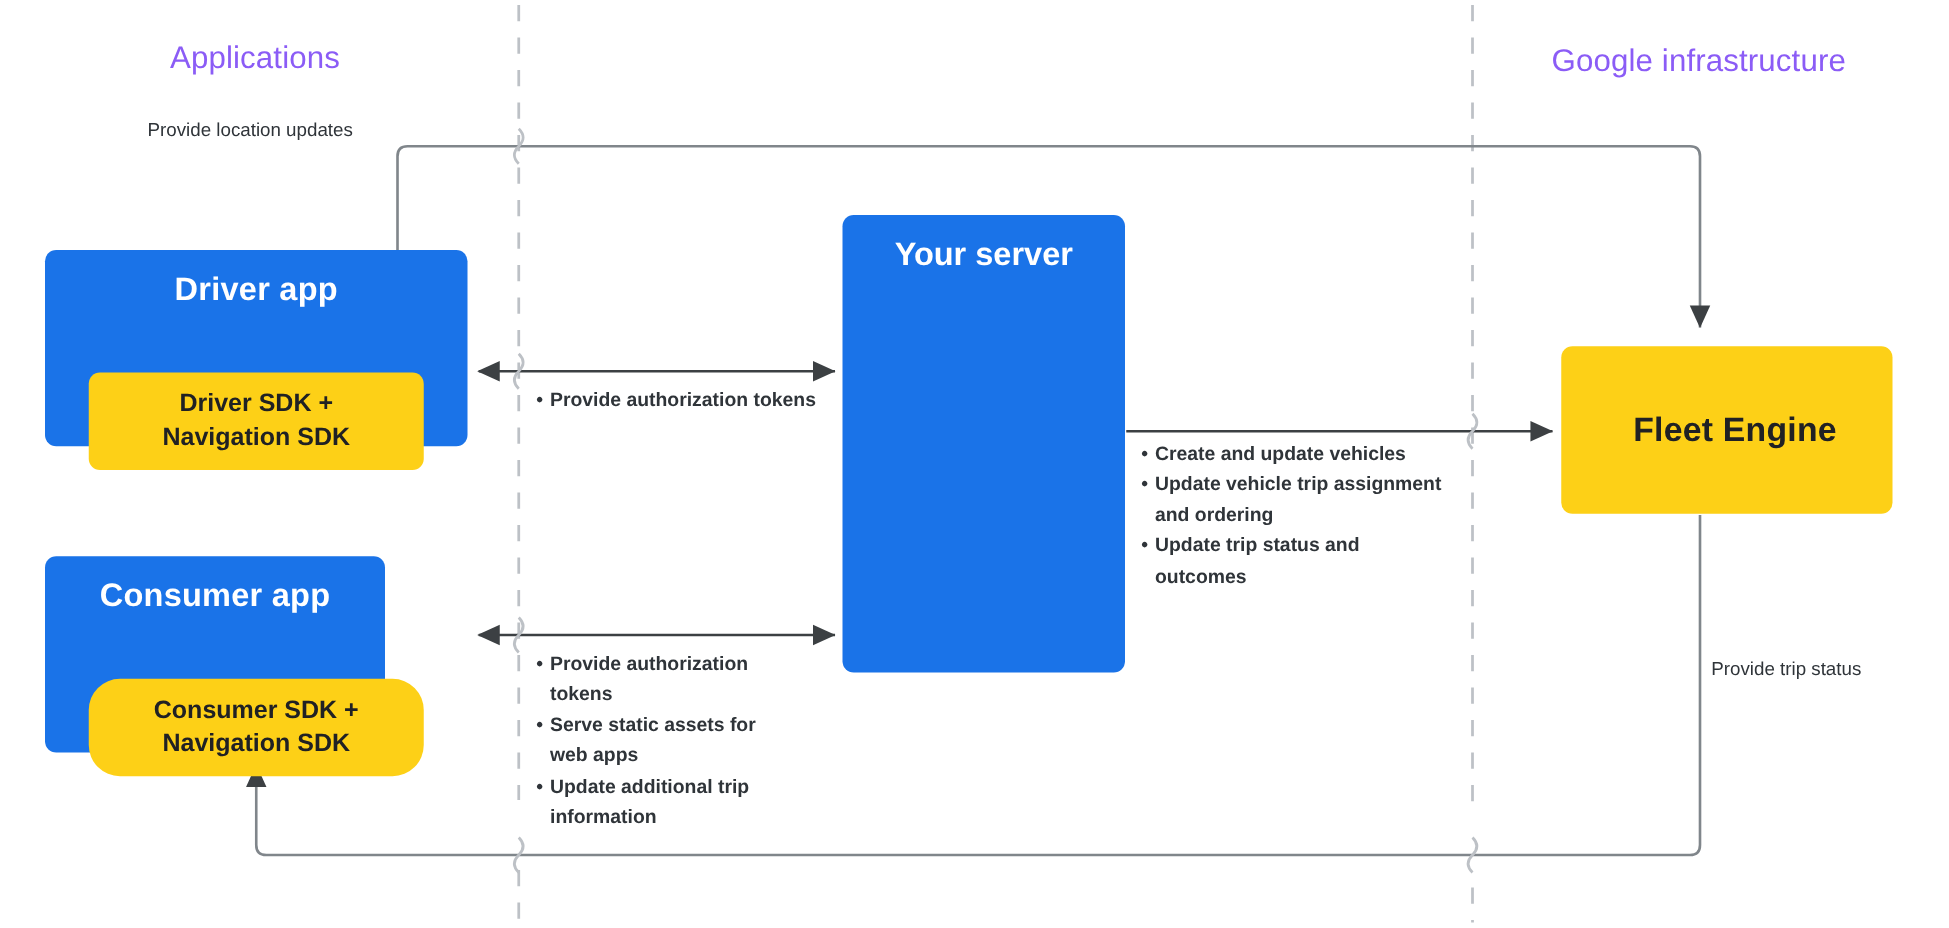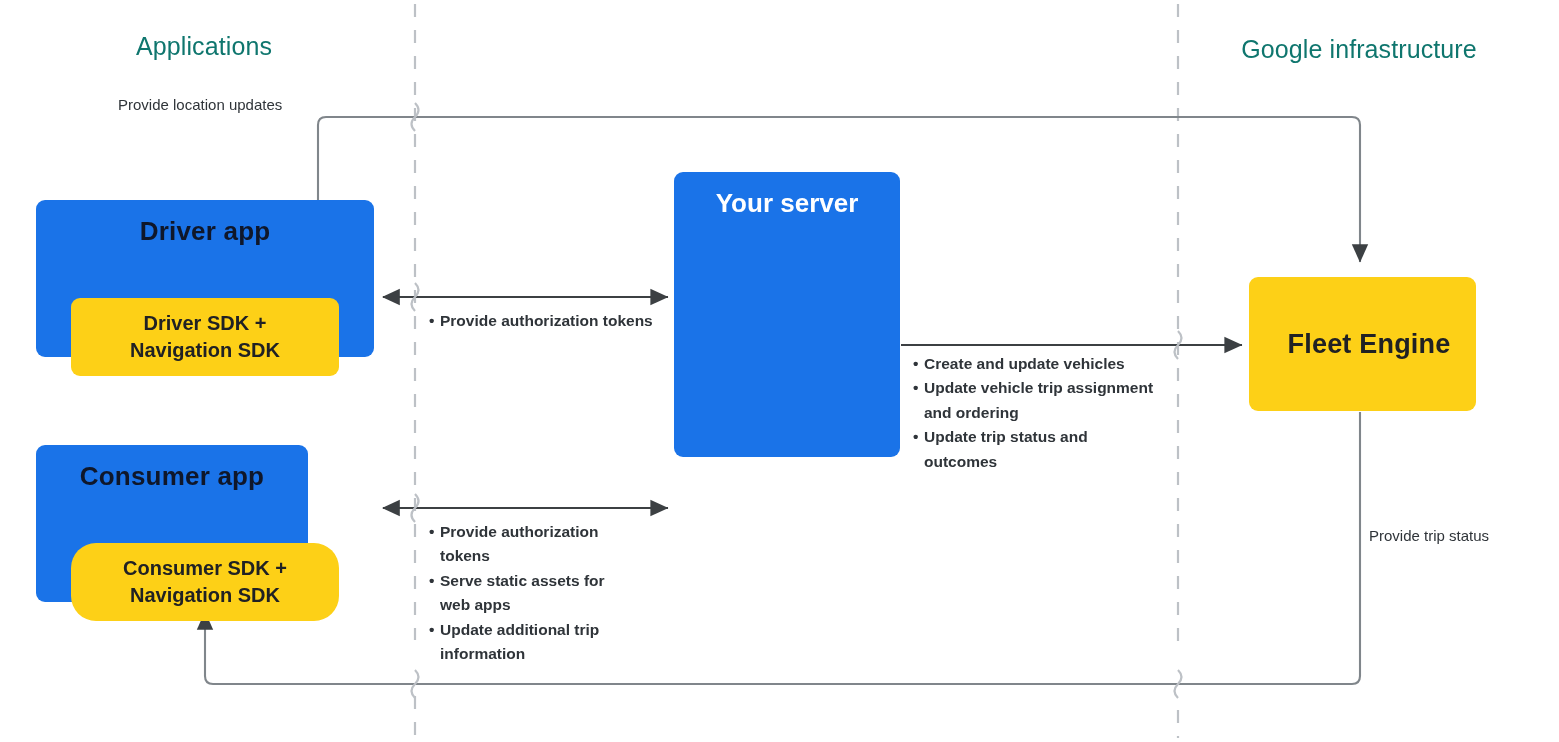--- a/index.html
+++ b/index.html
@@ -21,39 +21,39 @@
     width: 1559px;
     height: 742px;
     pointer-events: none;
   }
 
   
   .col-head {
     position: absolute;
     font-size: 25px;
     font-weight: 400;
-    color: #0f766e;
+    color: #8b5cf6;
     letter-spacing: 0.1px;
     white-space: nowrap;
     text-align: center;
     transform: translateX(-50%);
   }
 
   
   .app-box {
     position: absolute;
     background: #1a73e8;
     border-radius: 9px;
     box-sizing: border-box;
   }
   .app-title {
     position: absolute;
     left: 0; right: 0;
     text-align: center;
-    color: #0f172a;
+    color: #ffffff;
     font-size: 26px;
     font-weight: bold;
     letter-spacing: 0.2px;
     white-space: nowrap;
   }
   .sdk-box {
     position: absolute;
     background: #fdd017;
     border-radius: 9px;
     color: #202124;
@@ -193,25 +193,25 @@
   </div>
 
   <div class="app-box" style="left:36px; top:445px; width:272px; height:157px;">
     <div class="app-title" style="top:16px;">Consumer app</div>
     <div class="sdk-box" style="left:35px; top:58px; width:268px; height:78px; flex-direction:column;border-radius:25px;">
       <span>Consumer SDK +</span>
       <span>Navigation SDK</span>
     </div>
   </div>
 
-  <div class="server-box" style="left:674px; top:172px; width:226px; height:285px;">
+  <div class="server-box" style="left:674px; top:172px; width:226px; height:366px;">
     <div class="server-title">Your server</div>
   </div>
 
-  <div class="engine-box" style="left:1249px; top:277px; width:227px; height:134px;padding-left:13px;">
+  <div class="engine-box" style="left:1249px; top:277px; width:265px; height:134px;padding-left:13px;">
     <span>Fleet Engine</span>
   </div>
 
   <div class="wire-label" style="left:118px; top:96px;">Provide location updates</div>
 
   <div class="wire-label" style="left:1369px; top:527px;">Provide trip status</div>
 
   <div class="bullets" style="left:429px; top:309px; width:226px;">
     <ul>
       <li>Provide authorization tokens</li>

